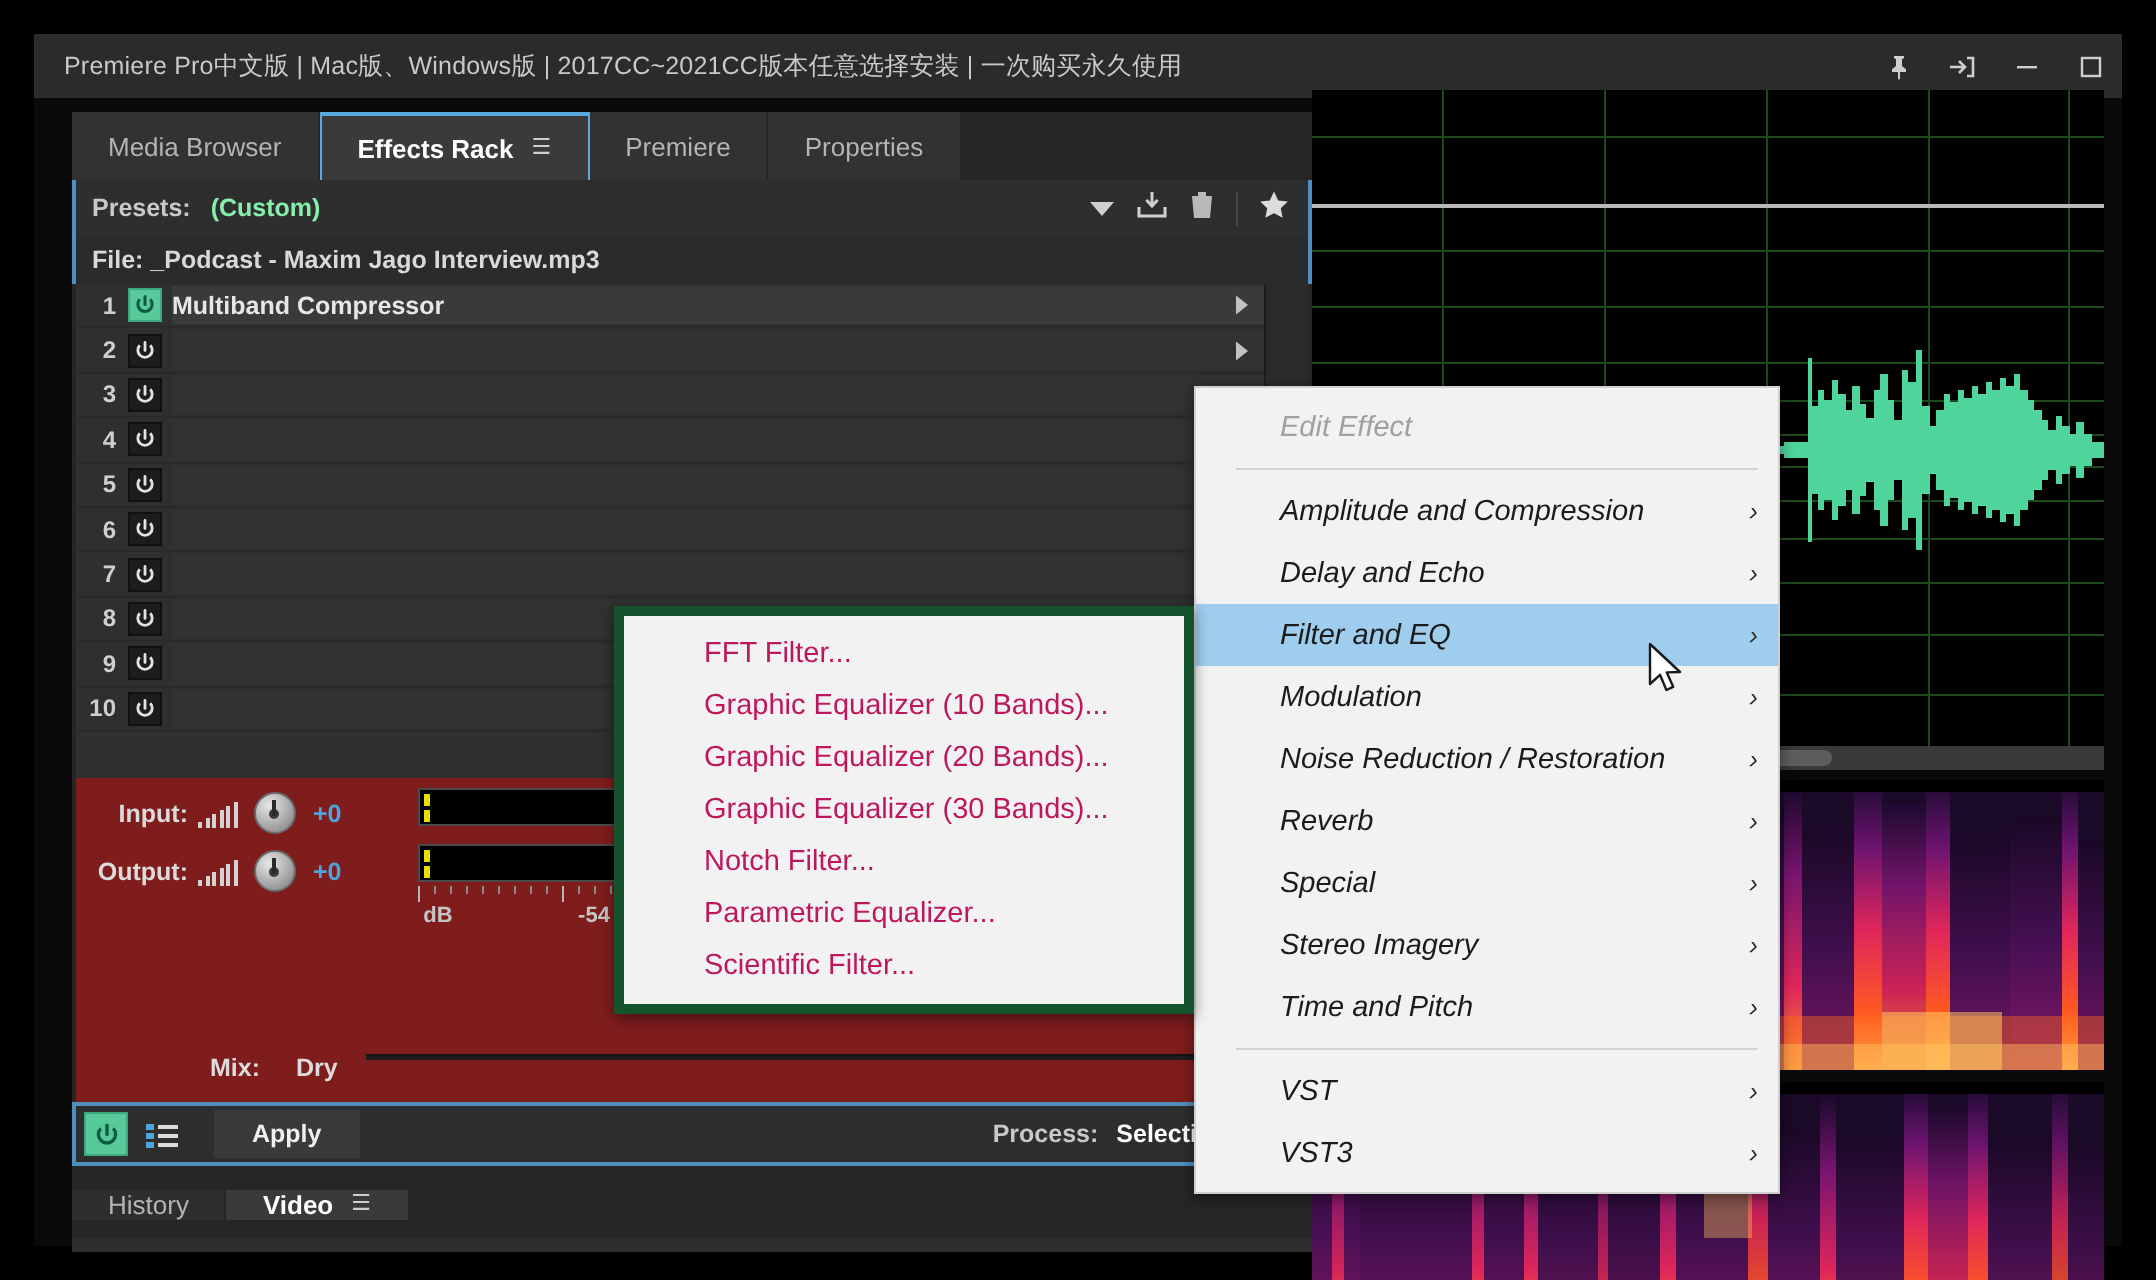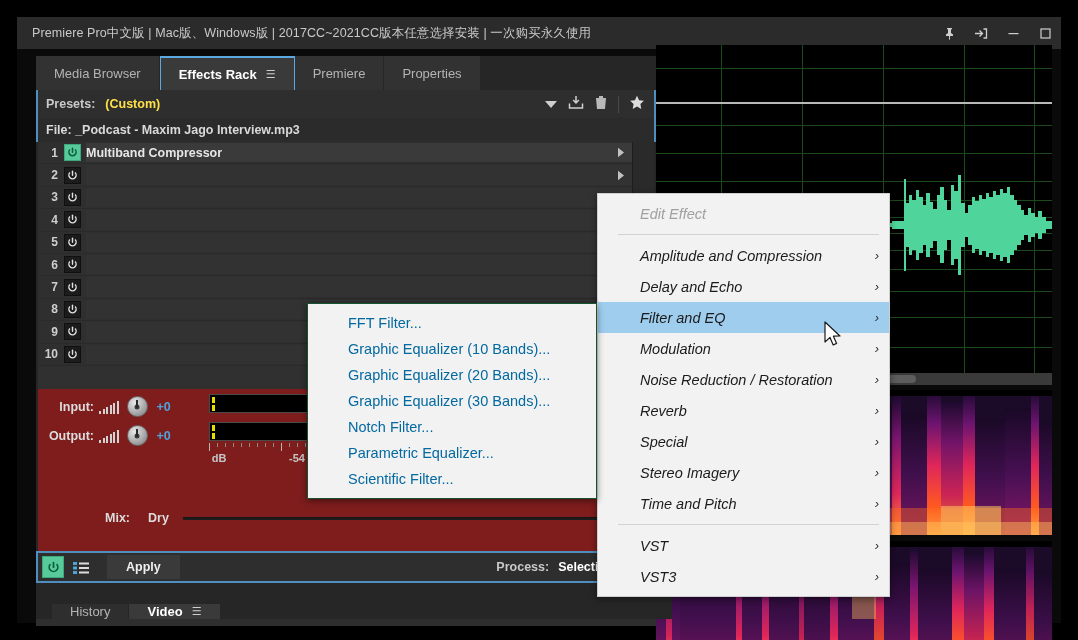--- a/index.html
+++ b/index.html
@@ -55,21 +55,21 @@
   }
   .tab .burger{ margin-left:9px; font-size:11px; color:#cfcfcf; line-height:1; }
 
   
   .presets{
     position:absolute; left:0; top:34px; width:620px; height:28px;
     background:#2e2e2e; display:flex; align-items:center;
     border-left:2px solid #4f8fc0; border-right:2px solid #4f8fc0;
   }
   .presets .lbl{ margin-left:8px; font-size:12.5px; color:#c9c9c9; font-weight:bold; }
-  .presets .val{ margin-left:10px; font-size:12.5px; color:#fde047; font-weight:bold; }
+  .presets .val{ margin-left:10px; font-size:12.5px; color:#86efac; font-weight:bold; }
   .presets .tools{ margin-left:auto; display:flex; align-items:center; gap:10px; padding-right:9px;}
   .presets .tools .sep{ width:1px; height:17px; background:#4a4a4a; }
 
   
   .filerow{
     position:absolute; left:0; top:62px; width:620px; height:24px;
     background:#2b2b2b; display:flex; align-items:center;
     border-left:2px solid #4f8fc0; border-right:2px solid #4f8fc0;
   }
   .filerow span{ margin-left:8px; font-size:12.5px; color:#d9d9d9; font-weight:bold; }
@@ -143,21 +143,21 @@
   }
   .rulerwrap{ position:absolute; }
   .ruler{ position:relative; height:9px; width:100%; }
   .ruler i{ position:absolute; top:0; width:1px; height:4px; background:#8b8b8b; }
   .ruler i.big{ height:8px; background:#b5b5b5; }
   .rulerlabels{ position:relative; height:14px; }
   .rulerlabels span{
     position:absolute; font-size:11px; color:#c6c6c6; font-weight:bold;
     transform:translateX(-50%);
   }
-  .mixrow{ position:absolute; left:0; top:122px; width:100%; display:flex; align-items:center; }
+  .mixrow{ position:absolute; left:0; top:138px; width:100%; display:flex; }
   .mixrow .mixlbl{ width:92px; text-align:right; font-size:12.5px; color:#dcdcdc; font-weight:bold;}
   .mixrow .dry{ margin-left:18px; font-size:12.5px; color:#dcdcdc; font-weight:bold; }
   .mixtrack{
     margin-left:14px; height:3px; background:#1d1d1d; flex:1; margin-right:18px;
     border-top:1px solid #151515;
   }
 
   
   .applybar{
     position:absolute; left:0; top:495px; width:620px; height:32px;
@@ -172,22 +172,22 @@
   .applybtn{
     margin-left:18px; padding:4px 18px; background:#3a3a3a; color:#f0f0f0;
     font-size:12.5px; font-weight:bold; border:1px solid #3a3a3a;
   }
   .proc{ margin-left:auto; display:flex; align-items:center; padding-right:9px; }
   .proc .pl{ font-size:12.5px; color:#c8c8c8; font-weight:bold; }
   .proc .pv{ margin-left:9px; font-size:12.5px; color:#ffffff; font-weight:bold; }
 
   
   .btmtabs{
-    position:absolute; left:16px; top:529px; width:620px; height:34px;
-    background:#262626; display:flex; align-items:flex-end;
+    position:absolute; left:0; top:529px; width:620px; height:34px;
+    background:#262626; display:flex; align-items:center;
   }
   .btmtabs .tab{ background:#2e2e2e; }
   .btmtabs .tab.active{
     background:#3a3a3a; color:#fff; font-weight:bold; border:none; border-top:none;
   }
   .btmbody{
     position:absolute; left:0; top:563px; width:620px; height:7px; background:#2e2e2e;
   }
 
   
@@ -224,23 +224,23 @@
     height:31px; display:flex; align-items:center; padding:0 10px 0 42px;
     white-space:nowrap; position:relative;
   }
   .mi.disabled{ color:#a0a0a0; }
   .mi.hl{ background:#9fcdee; }
   .mi .chev{ margin-left:auto; font-size:13px; color:#2b2b2b; }
   .msep{ height:1px; background:#d2d2d2; margin:5px 10px 5px 20px; }
 
   .submenu{
     position:absolute; left:307px; top:303px; width:290px;
-    background:#f2f2f2; border:1px solid #14532d;
+    background:#f2f2f2; border:5px solid #14532d;
     box-shadow:0 2px 7px rgba(0,0,0,.45); padding:6px 0;
-    font-size:14.5px; color:#0369a1; z-index:60;
+    font-size:14.5px; color:#be185d; z-index:60;
   }
   .submenu .mi{ padding-left:40px; height:26px; }
 
   .cursor{ position:absolute; left:824px; top:321px; z-index:80; }
 </style>
 </head>
 <body>
 
 <div id="root">
 

